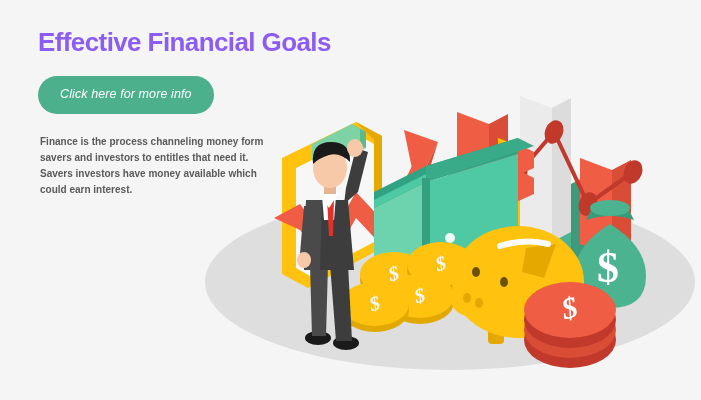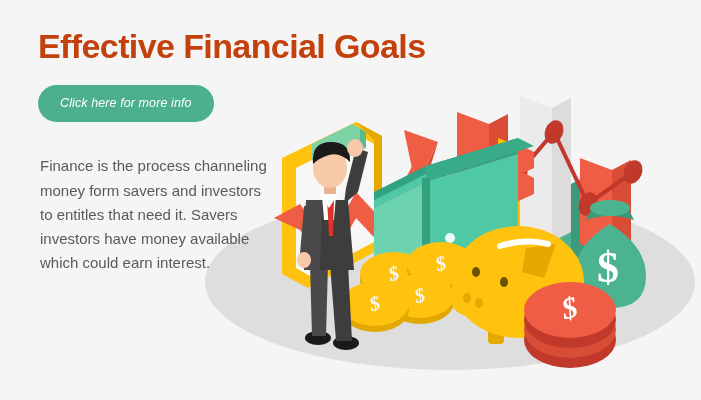--- a/index.html
+++ b/index.html
@@ -26,25 +26,25 @@
   
   .content {
     position: absolute;
     left: 38px;
     top: 28px;
     width: 290px;
     z-index: 5;
   }
 
   .headline {
-    font-size: 34px;
+    font-size: 26px;
     font-weight: bold;
     line-height: 1.08;
     letter-spacing: -0.6px;
-    color: #c2410c;
+    color: #8b5cf6;
     margin: 0 0 20px 0;
     white-space: nowrap;
   }
 
   .cta-button {
     display: inline-block;
     border: none;
     outline: none;
     background: #4cb08c;
     color: #ffffff;
@@ -52,25 +52,26 @@
     font-size: 12.5px;
     line-height: 1;
     padding: 12px 22px 13px 22px;
     border-radius: 24px;
     cursor: pointer;
     letter-spacing: 0.1px;
     font-style: italic;
   }
 
   .body-copy {
-    margin: 32px 0 0 2px;
-    font-size: 15px;
+    margin: 20px 0 0 2px;
+    font-size: 10px;
     line-height: 1.62;
     color: #5a5a5a;
     width: 232px;
+    font-weight: bold;
   }
 
   
   .illustration {
     position: absolute;
     left: 188px;
     top: 96px;
     width: 513px;
     height: 304px;
     z-index: 2;

